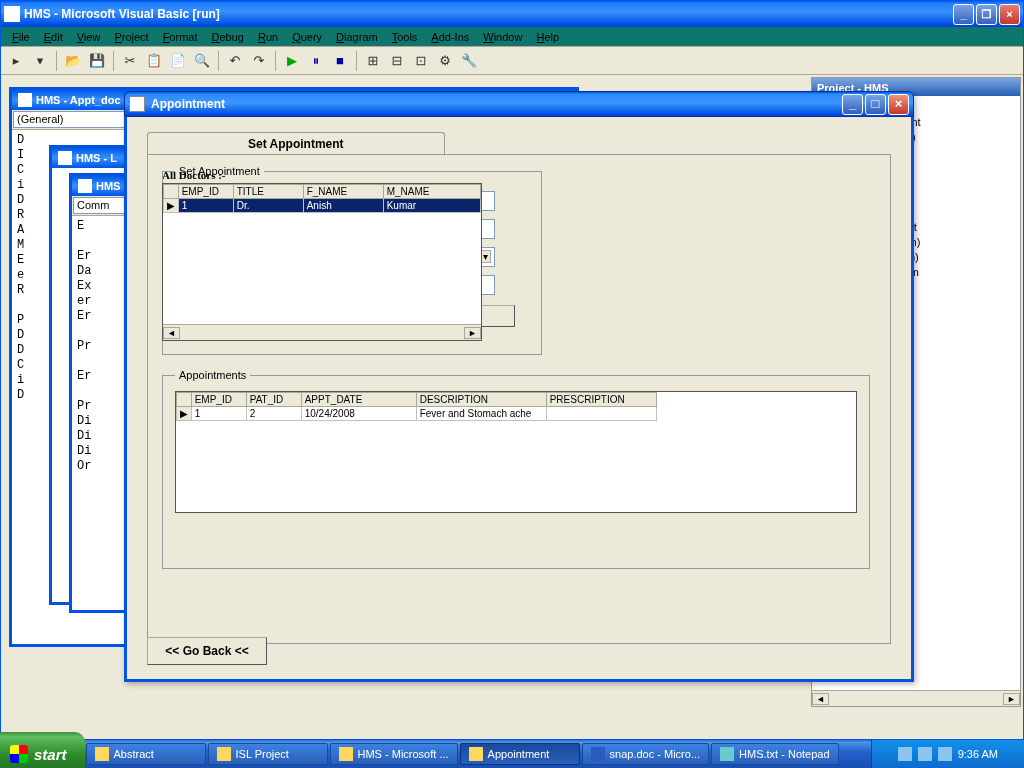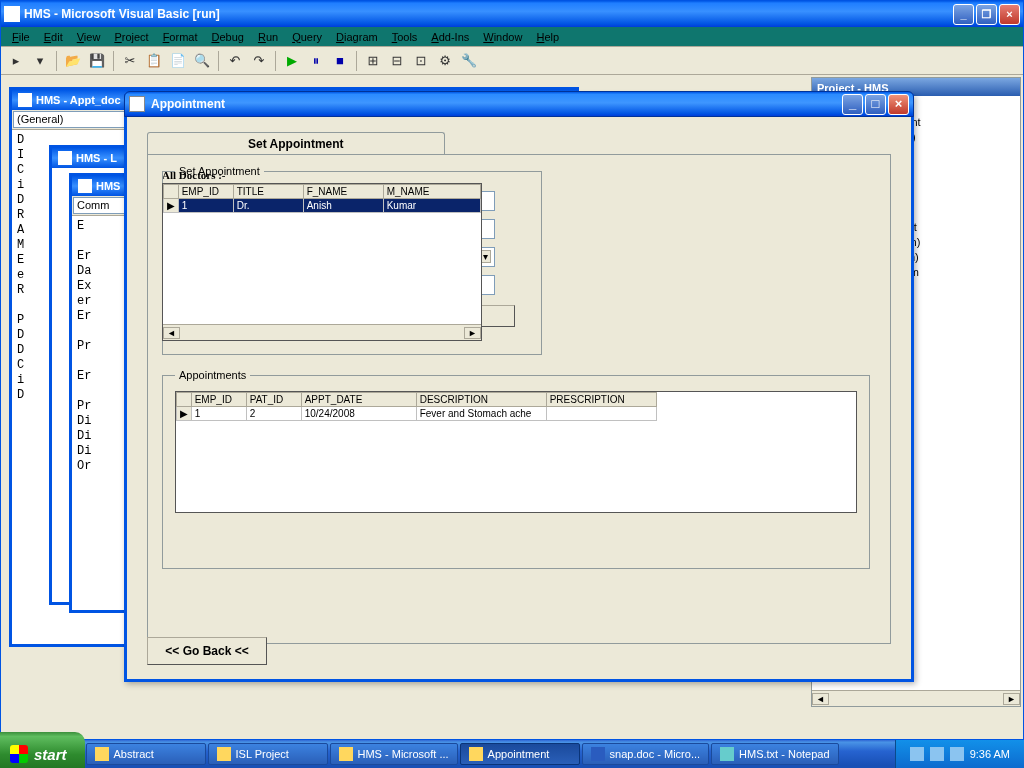--- a/index.html
+++ b/index.html
@@ -87,21 +87,21 @@
 
 .btn-back { position:absolute; left: 20px; bottom: 14px; width: 120px; font-size:12px; font-weight:bold; padding:6px 0; background:#ece9d8; border:1px solid #aca899; border-right-color:#555; border-bottom-color:#555; text-align:center;}
 
 
 .taskbar { position: absolute; left:0; bottom:0; width:1024px; height:28px; background: linear-gradient(to bottom, #3168d5 0%, #4993e6 8%, #2663d0 40%, #1950b5 90%); display:flex; align-items:center; }
 .start-btn { height:45px; padding: 0 18px 0 10px; background: linear-gradient(to bottom, #3c8f3c 0%, #5fbd5f 10%, #2e8b2e 50%, #1d6b1d 100%); color:#fff; font-style:italic; font-weight:bold; font-size:15px; display:flex; align-items:center; gap:6px; border-radius: 0 10px 10px 0;}
 .start-btn .logo { width:18px; height:18px; background: conic-gradient(#f00 0 25%, #0c0 25% 50%, #00f 50% 75%, #ff0 75% 100%); border-radius:3px;}
 .task-item { height:22px; margin: 0 1px; padding: 0 8px; background: linear-gradient(#3c82e0, #2a5fb8); border:1px solid #1a4a9c; border-radius:2px; color:#fff; font-size:11px; display:flex; align-items:center; gap:5px; min-width:120px; max-width: 135px; overflow:hidden; white-space:nowrap;}
 .task-item.active { background: linear-gradient(#1a4a9c, #2a5fb8); border:1px solid #0a3478;}
 .task-item .ti-icon { width:14px; height:14px; background:#ffd75e; flex-shrink:0;}
-.tray { margin-left:auto; height:28px; background: linear-gradient(#1290e9, #0d6bce); padding: 0 14px; display:flex; align-items:center; gap:6px; color:#fff; font-size:11px; border-left:1px solid #0a4a8c;}
+.tray { margin-left:auto; height:28px; background: linear-gradient(#1290e9, #0d6bce); padding: 0 26px; display:flex; align-items:center; gap:6px; color:#fff; font-size:11px; border-left:1px solid #0a4a8c;}
 .tray .ticon { width:14px; height:14px; background:#8bc4f0;}
 
 input#empid { color: #b00; }
 </style>
 </head>
 <body>
 
 <div class="vb-window">
   <div class="vb-titlebar">
     <span class="icon"></span>

